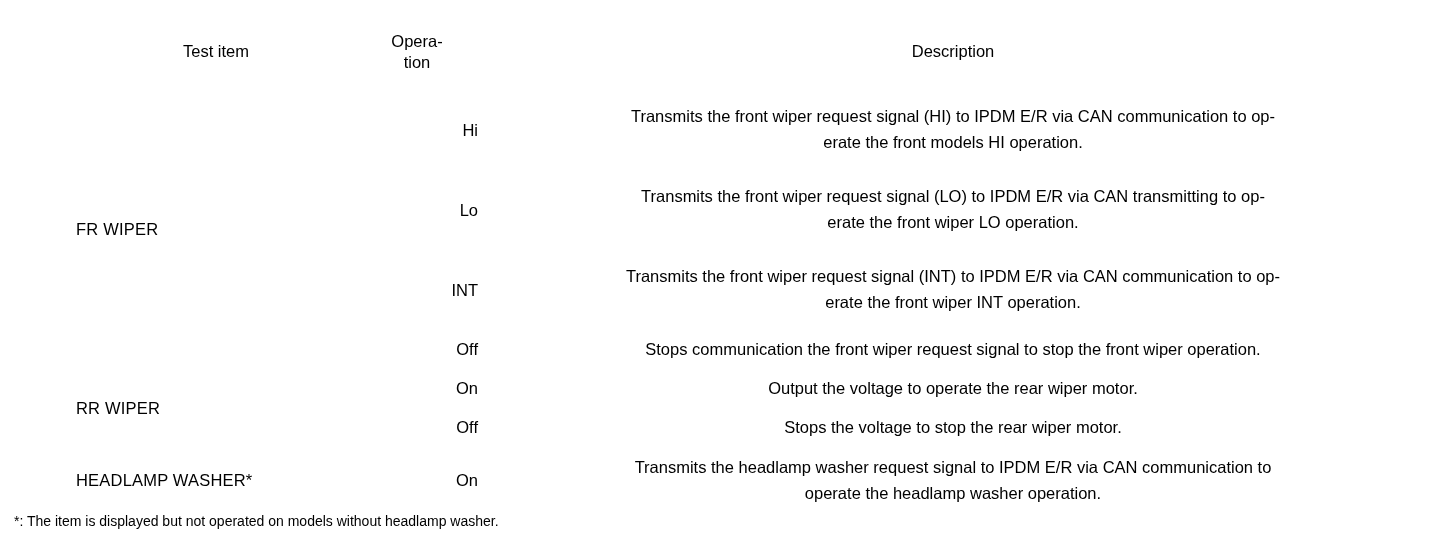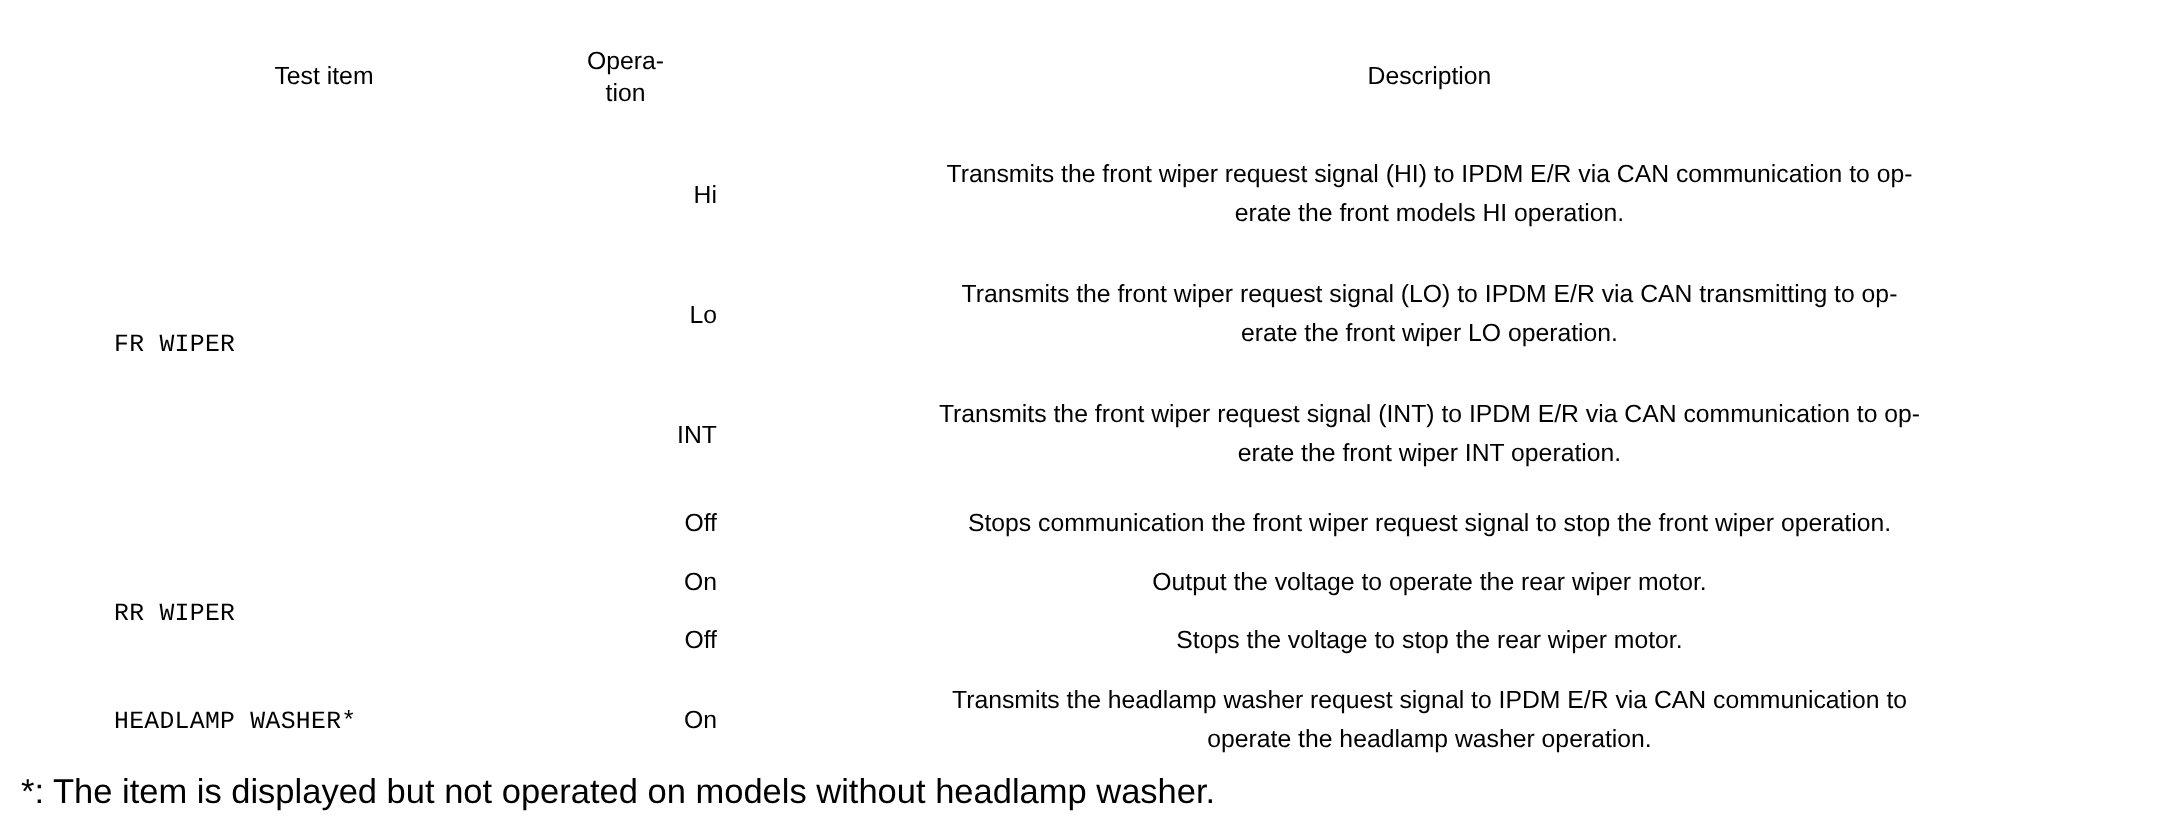--- a/index.html
+++ b/index.html
@@ -65,21 +65,20 @@
     font-size: 16.5px;
     line-height: 1.28;
   }
 
   
   .item-cell {
     text-align: left;
     padding-left: 22px;
     font-size: 16.5px;
     letter-spacing: 0.2px;
-    font-family: Liberation Mono, monospace;
   }
 
   
   .op-cell {
     text-align: right;
     font-size: 16.5px;
   }
 
   
   .desc-cell {
@@ -96,21 +95,21 @@
   
   .r-tall { height: 80px; }
   .r-med  { height: 39px; }
   .r-hw   { height: 67px; }
 
   
   .footnote {
     position: absolute;
     left: 14px;
     top: 512px;
-    font-size: 23px;
+    font-size: 14px;
     line-height: 1.35;
     white-space: nowrap;
   }
 
   
   .cut-line {
     position: absolute;
     left: 14px;
     top: 552px;
     font-size: 15px;

